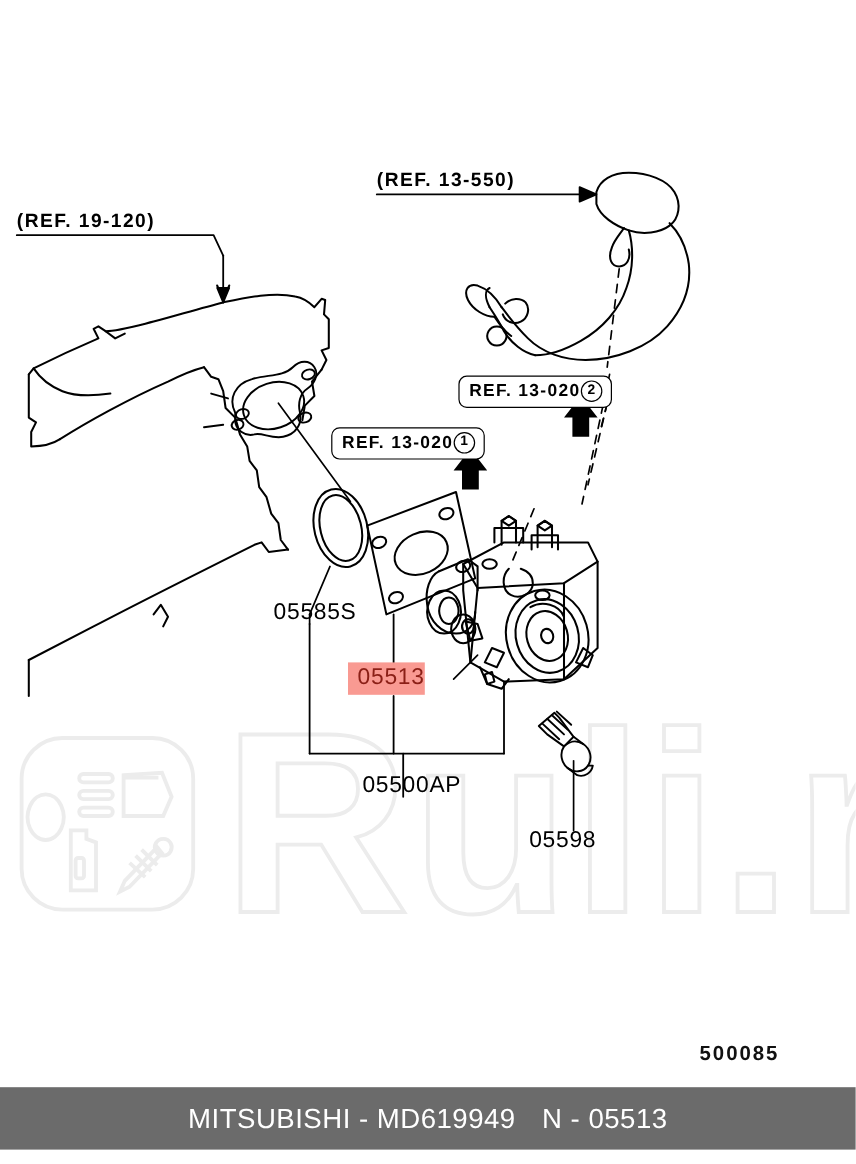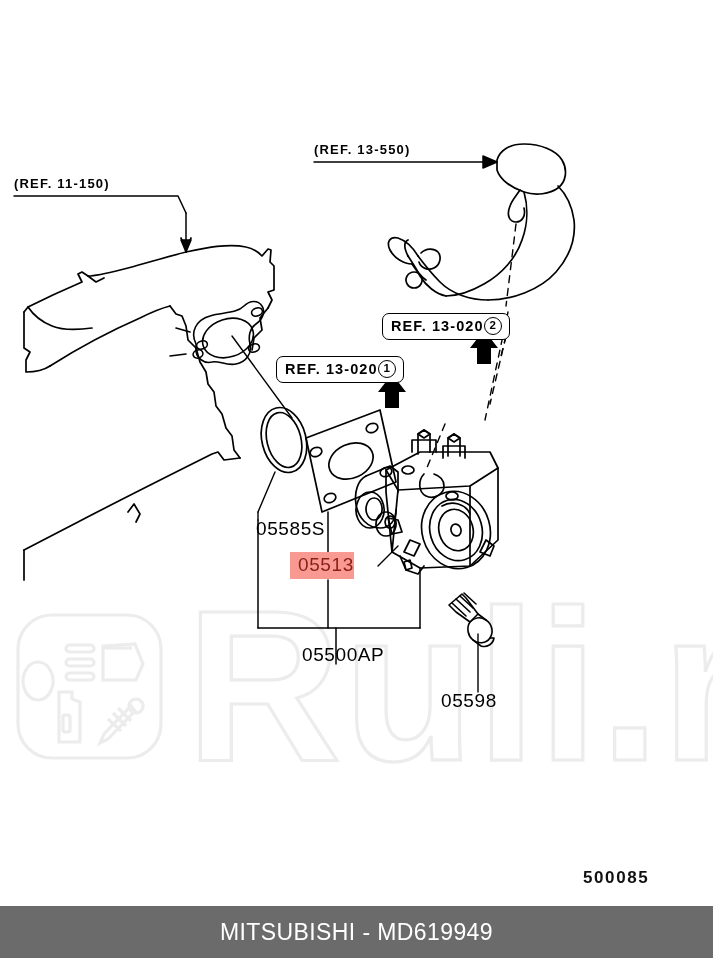--- a/index.html
+++ b/index.html
@@ -40,21 +40,21 @@
 
   .lbl {
     position: absolute;
     white-space: nowrap;
     color: #000000;
     font-family: "Liberation Sans", sans-serif;
     letter-spacing: 0.5px;
   }
 
   .ref-plain {
-    font-size: 13px;
+    font-size: 16px;
     font-weight: 700;
     letter-spacing: 1.2px;
   }
 
   .ref-box {
     position: absolute;
     border: 1.6px solid #000;
     border-radius: 7px;
     background: #ffffff;
     font-size: 14.5px;
@@ -347,44 +347,45 @@
         <path d="M473 640 L481 646 C487 648 493 644 494 638 L490 638"></path>
       </g>
       <g stroke-width="1.4">
         <path d="M478 634 L478 692"></path>
       </g>
     </g>
   </svg>
 
   <div class="layer" id="label-layer">
 
-    <div class="lbl ref-plain" style="left:14px; top:176px;">(REF. 11-150)</div>
+    <div class="lbl ref-plain" style="left:14px; top:176px;">(REF. 19-120)</div>
 
     <div class="lbl ref-plain" style="left:314px; top:142px;">(REF. 13-550)</div>
 
     <div class="ref-box" style="left:276px; top:356px;">
       <span>REF. 13-020</span>
       <span class="circ">1</span>
     </div>
 
     <div class="ref-box" style="left:382px; top:313px;">
       <span>REF. 13-020</span>
       <span class="circ">2</span>
     </div>
 
-    <div class="lbl partno" style="left:228px; top:518px;margin-left:28px;">05585S</div>
+    <div class="lbl partno" style="left:228px; top:500px;">05585S</div>
 
     <div class="lbl partno hl" style="left:290px; top:552px;">05513</div>
 
     <div class="lbl partno" style="left:302px; top:644px;">05500AP</div>
 
     <div class="lbl partno" style="left:441px; top:690px;">05598</div>
 
     <div class="lbl drawcode" style="left:583px; top:868px;">500085</div>
   </div>
 
   <div id="bottom-bar">
     <div class="bar-text">
       <span class="bar-left">MITSUBISHI - MD619949</span>
+      <span class="bar-right">N - 05513</span>
     </div>
   </div>
 
 </div>
 
 </body></html>

